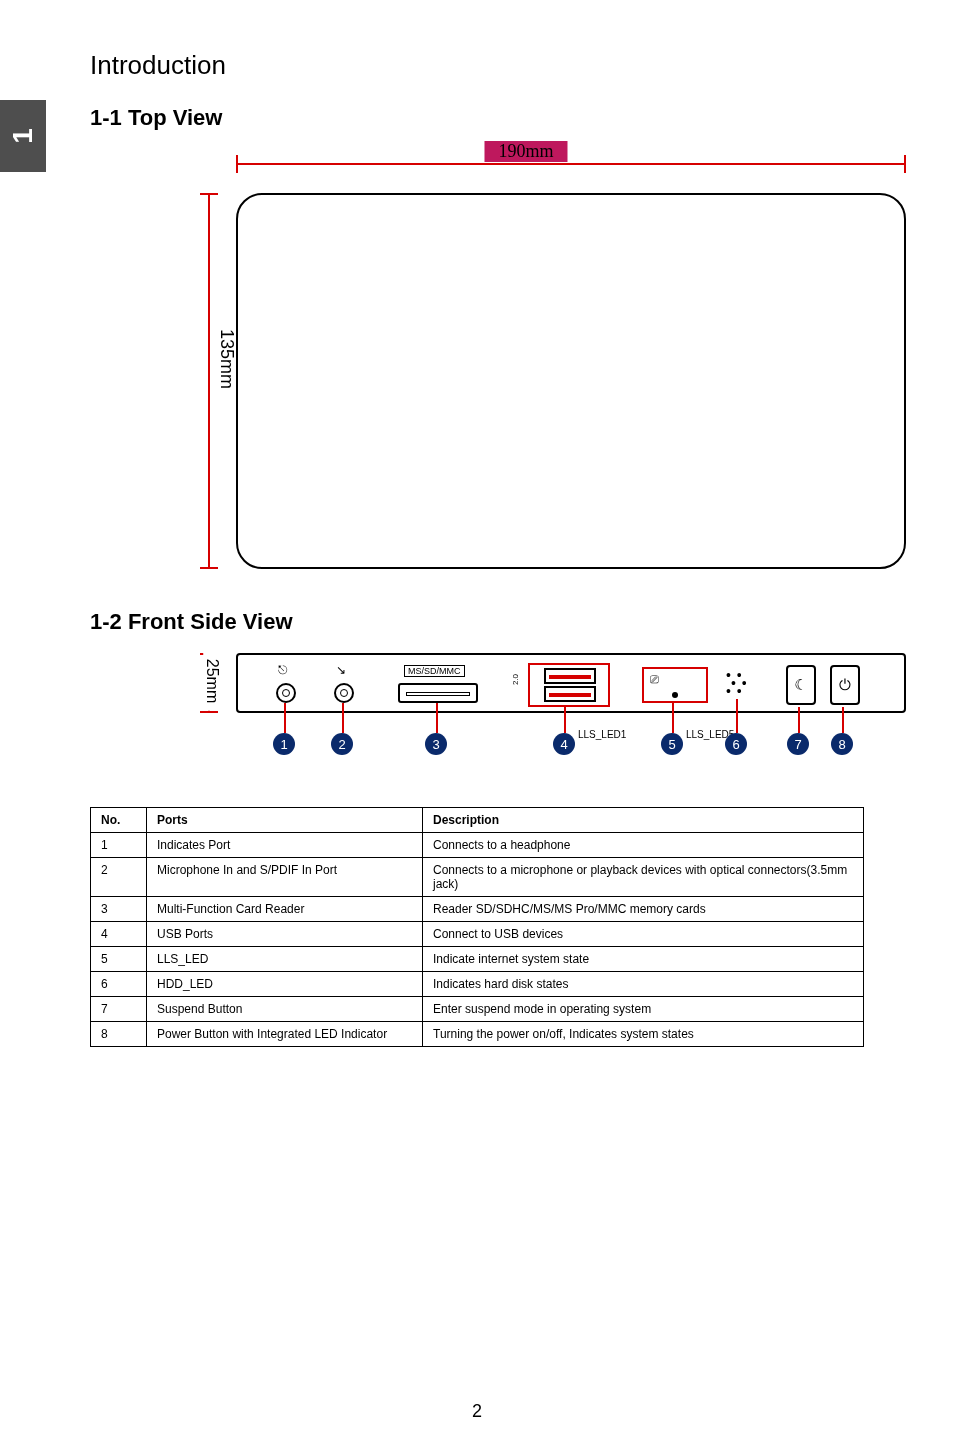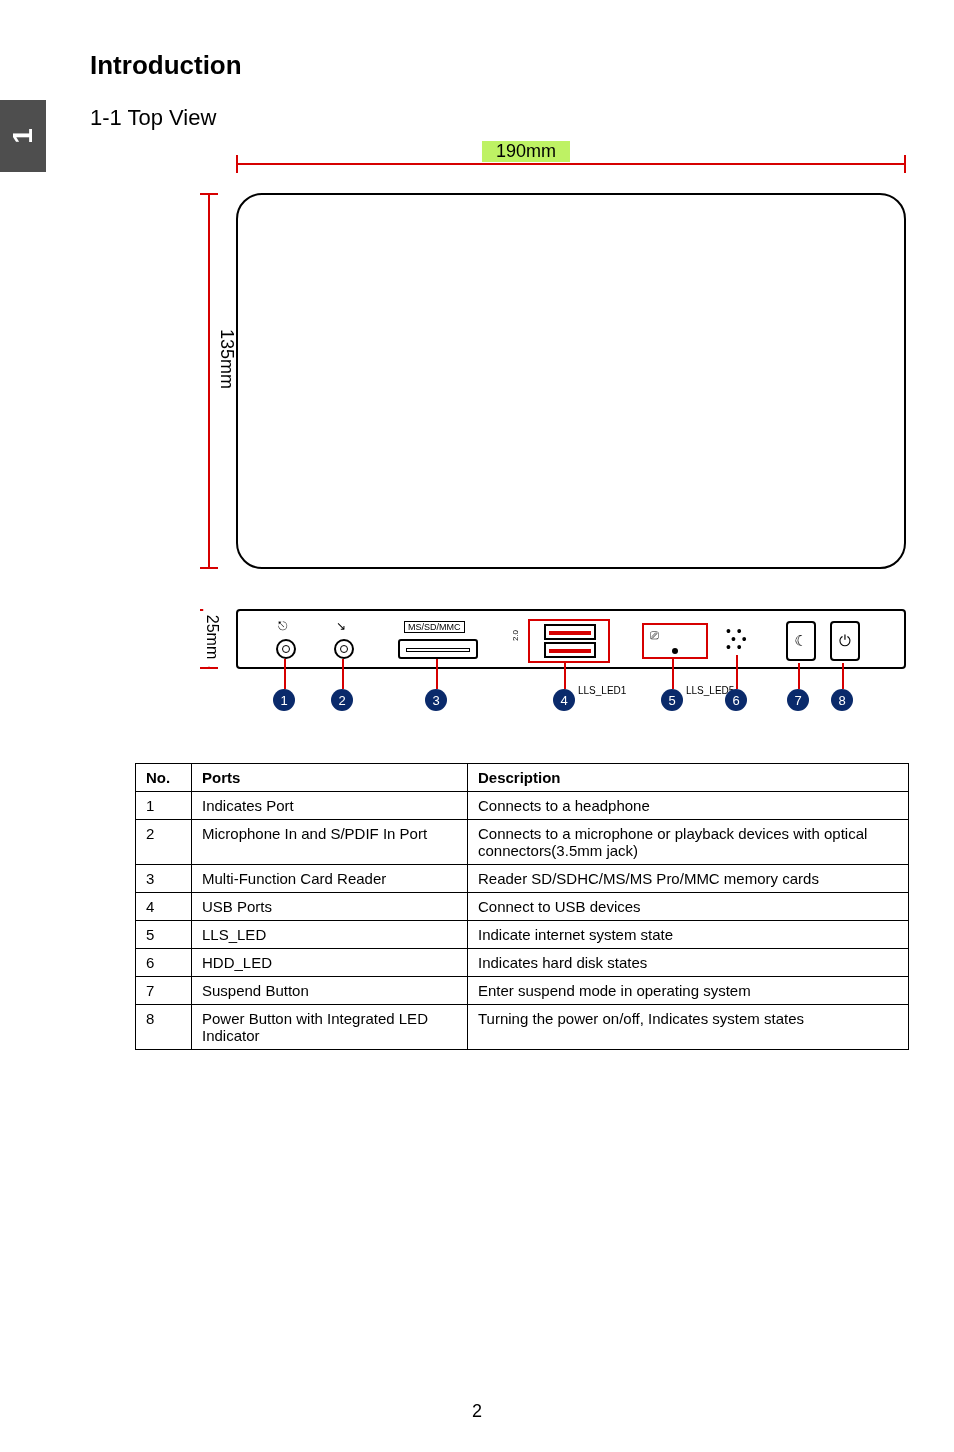--- a/index.html
+++ b/index.html
@@ -1,29 +1,29 @@
 <!DOCTYPE html>
 <html><head>
 <meta charset="utf-8">
 <style>
   * { box-sizing: border-box; margin: 0; padding: 0; }
   html, body { width: 954px; height: 1452px; font-family: Arial, Helvetica, sans-serif; color: #000; background: #fff; }
   .page { position: relative; width: 954px; height: 1452px; padding: 50px 90px 0 90px; }
   .side-tab { position: absolute; left: 0; top: 100px; width: 46px; height: 72px; background: #4e4e4e; color: #fff; display: flex; align-items: center; justify-content: center; }
   .side-tab span { transform: rotate(-90deg); font-size: 28px; font-weight: bold; }
-  h1.intro { font-size: 26px; font-weight: bold; margin-bottom: 24px; }
+  h1.intro { font-size: 26px; font-weight: normal; margin-bottom: 24px; }
   p.lead { font-size: 18px; line-height: 1.55; text-align: justify; margin-bottom: 28px; }
-  h2.sub { font-size: 22px; font-weight: normal; margin-bottom: 18px; }
+  h2.sub { font-size: 22px; font-weight: bold; margin-bottom: 18px; }
 
   
   .topview { position: relative; width: 760px; height: 420px; margin: 0 0 40px 56px; }
   .tv-width-line { position: absolute; top: 14px; left: 90px; right: 0; height: 2px; background: #d60000; }
   .tv-width-tick-l { position: absolute; top: 6px; left: 90px; width: 2px; height: 18px; background: #d60000; }
   .tv-width-tick-r { position: absolute; top: 6px; right: 0; width: 2px; height: 18px; background: #d60000; }
-  .tv-width-label { position: absolute; top: -8px; left: 50%; transform: translateX(-50%); background: #bef264; padding: 0 14px; font-size: 18px; }
+  .tv-width-label { position: absolute; top: -8px; left: 50%; transform: translateX(-50%); background: #be185d; padding: 0 14px; font-size: 18px; font-family: Liberation Serif, serif; }
   .tv-height-line { position: absolute; left: 62px; top: 44px; bottom: 0; width: 2px; background: #d60000; }
   .tv-height-tick-t { position: absolute; left: 54px; top: 44px; height: 2px; width: 18px; background: #d60000; }
   .tv-height-tick-b { position: absolute; left: 54px; bottom: 0; height: 2px; width: 18px; background: #d60000; }
   .tv-height-label { position: absolute; left: 36px; top: 50%; transform: translateY(-50%) rotate(90deg); transform-origin: center; background: #fff; padding: 0 14px; font-size: 18px; }
   .tv-box { position: absolute; left: 90px; top: 44px; right: 0; bottom: 0; border: 2px solid #000; border-radius: 26px; }
 
   
   .frontview { position: relative; width: 760px; height: 120px; margin: 0 0 34px 56px; }
   .fv-height-line { position: absolute; left: 62px; top: 0; height: 60px; width: 2px; background: #d60000; }
   .fv-height-tick-t { position: absolute; left: 54px; top: 0; height: 2px; width: 18px; background: #d60000; }
@@ -51,21 +51,21 @@
   .btn-box.sus { left: 548px; }
   .btn-box.pwr { left: 592px; }
   .btn-box span { font-size: 15px; }
 
   .callouts { position: absolute; left: 90px; top: 60px; right: 0; height: 54px; }
   .leader { position: absolute; width: 2px; background: #d60000; }
   .bubble { position: absolute; width: 22px; height: 22px; border-radius: 50%; background: #0a2a6b; color: #fff; font-size: 13px; display: flex; align-items: center; justify-content: center; }
   .led-lbl { position: absolute; font-size: 10px; top: 16px; }
 
   
-  table.ports { width: 100%; border-collapse: collapse; font-size: 15px; margin-left: 45px; }
+  table.ports { width: 100%; border-collapse: collapse; font-size: 12px; }
   table.ports th, table.ports td { border: 1.5px solid #000; padding: 5px 10px; text-align: left; vertical-align: top; }
   table.ports .no-col { width: 56px; }
   table.ports .name-col { width: 276px; }
 
   .pgnum { position: absolute; bottom: 30px; left: 50%; transform: translateX(-50%); font-size: 18px; }
 </style>
 </head>
 <body>
 
 <div class="page">
@@ -84,20 +84,21 @@
     <div class="tv-width-tick-l"></div>
     <div class="tv-width-tick-r"></div>
     <div class="tv-width-label">190mm</div>
     <div class="tv-height-line"></div>
     <div class="tv-height-tick-t"></div>
     <div class="tv-height-tick-b"></div>
     <div class="tv-height-label">135mm</div>
     <div class="tv-box"></div>
   </div>
 
+  <h2 class="sub">1-2 Front Side View</h2>
 
   <div class="frontview">
     <div class="fv-height-line"></div>
     <div class="fv-height-tick-t"></div>
     <div class="fv-height-tick-b"></div>
     <div class="fv-height-label">25mm</div>
 
     <div class="fv-box">
       <div class="fv-inner">
         <span class="jack-icon" style="left:40px">⎋</span>

